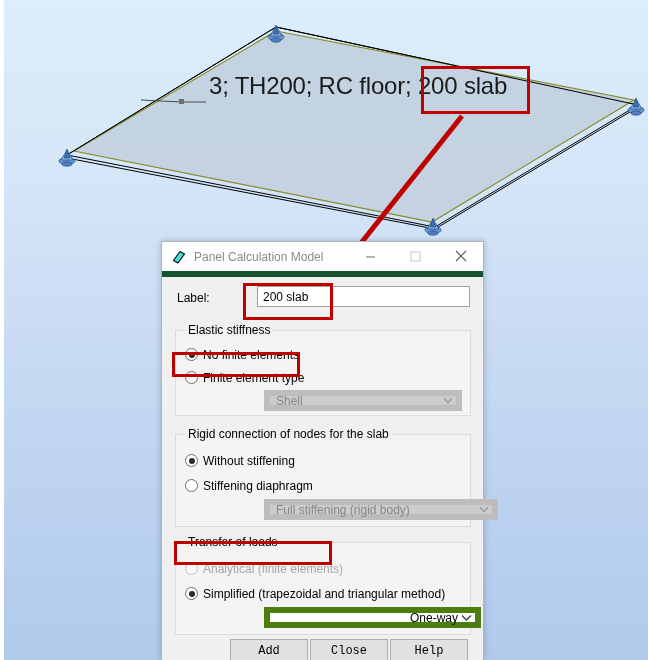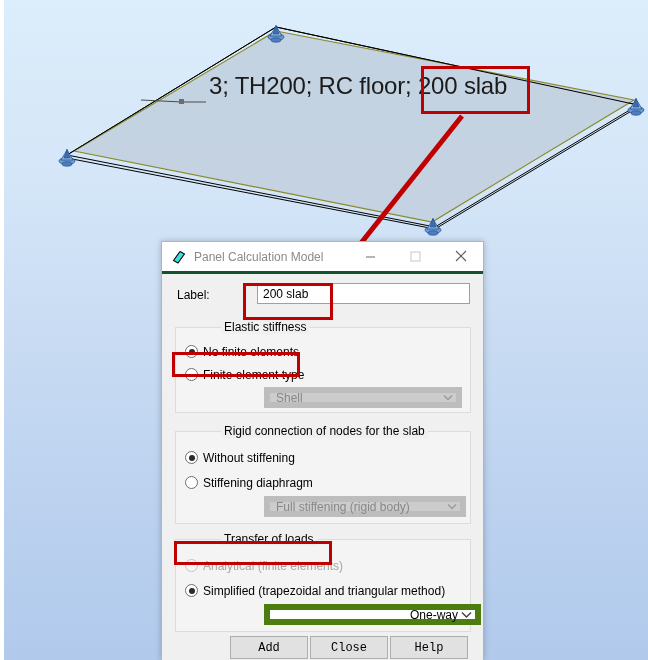--- a/index.html
+++ b/index.html
@@ -56,21 +56,21 @@
     background: #f0f0f0;
     border: 1px solid #b4b4b4;
     box-sizing: border-box;
     box-shadow: 0 0 6px rgba(0,0,0,0.22);
   }
 
   #titlebar {
     position: relative;
     height: 29px;
     background: #ffffff;
-    border-bottom: 3px solid #14532d;
+    border-bottom: 6px solid #14532d;
     display: flex;
     align-items: center;
   }
   #title-icon {
     width: 16px; height: 16px;
     margin-left: 9px; margin-right: 7px;
     flex: 0 0 auto;
   }
   #title-text {
     font-family: "Liberation Sans", sans-serif;
@@ -122,21 +122,20 @@
     background: #f4f4f4;
     box-sizing: border-box;
   }
   .group > .group-title {
     position: absolute;
     top: -8px; left: 9px;
     background: #f0f0f0;
     padding: 0 3px;
     font-size: 12px;
     color: #000;
-    margin-left: 36px;
   }
   #grp-elastic  { left: 13px; top: 53px;  width: 296px; height: 86px; }
   #grp-rigid    { left: 13px; top: 157px; width: 296px; height: 93px; }
   #grp-transfer { left: 13px; top: 265px; width: 296px; height: 93px; text-align: right; }
 
   
   .radio-row {
     position: absolute;
     display: flex;
     align-items: center;
@@ -333,21 +332,21 @@
       <div class="radio-row" style="left:9px; top:17px;">
         <span class="radio checked"></span>
         <span class="radio-label">Without stiffening</span>
       </div>
 
       <div class="radio-row" style="left:9px; top:42px;">
         <span class="radio"></span>
         <span class="radio-label">Stiffening diaphragm</span>
       </div>
 
-      <div class="combo disabled" style="left:88px; top:64px; width:202px;">
+      <div class="combo disabled" style="left:88px; top:64px; width:234px;">
         <span class="combo-text">Full stiffening (rigid body)</span>
         <span class="chev">
           <svg width="10" height="7" viewBox="0 0 10 7">
               <polyline points="1,1.5 5,5.5 9,1.5" fill="none" stroke="#9a9a9a" stroke-width="1.3"></polyline>
             </svg>
         </span>
       </div>
     </div>
 
     <div class="group" id="grp-transfer">

